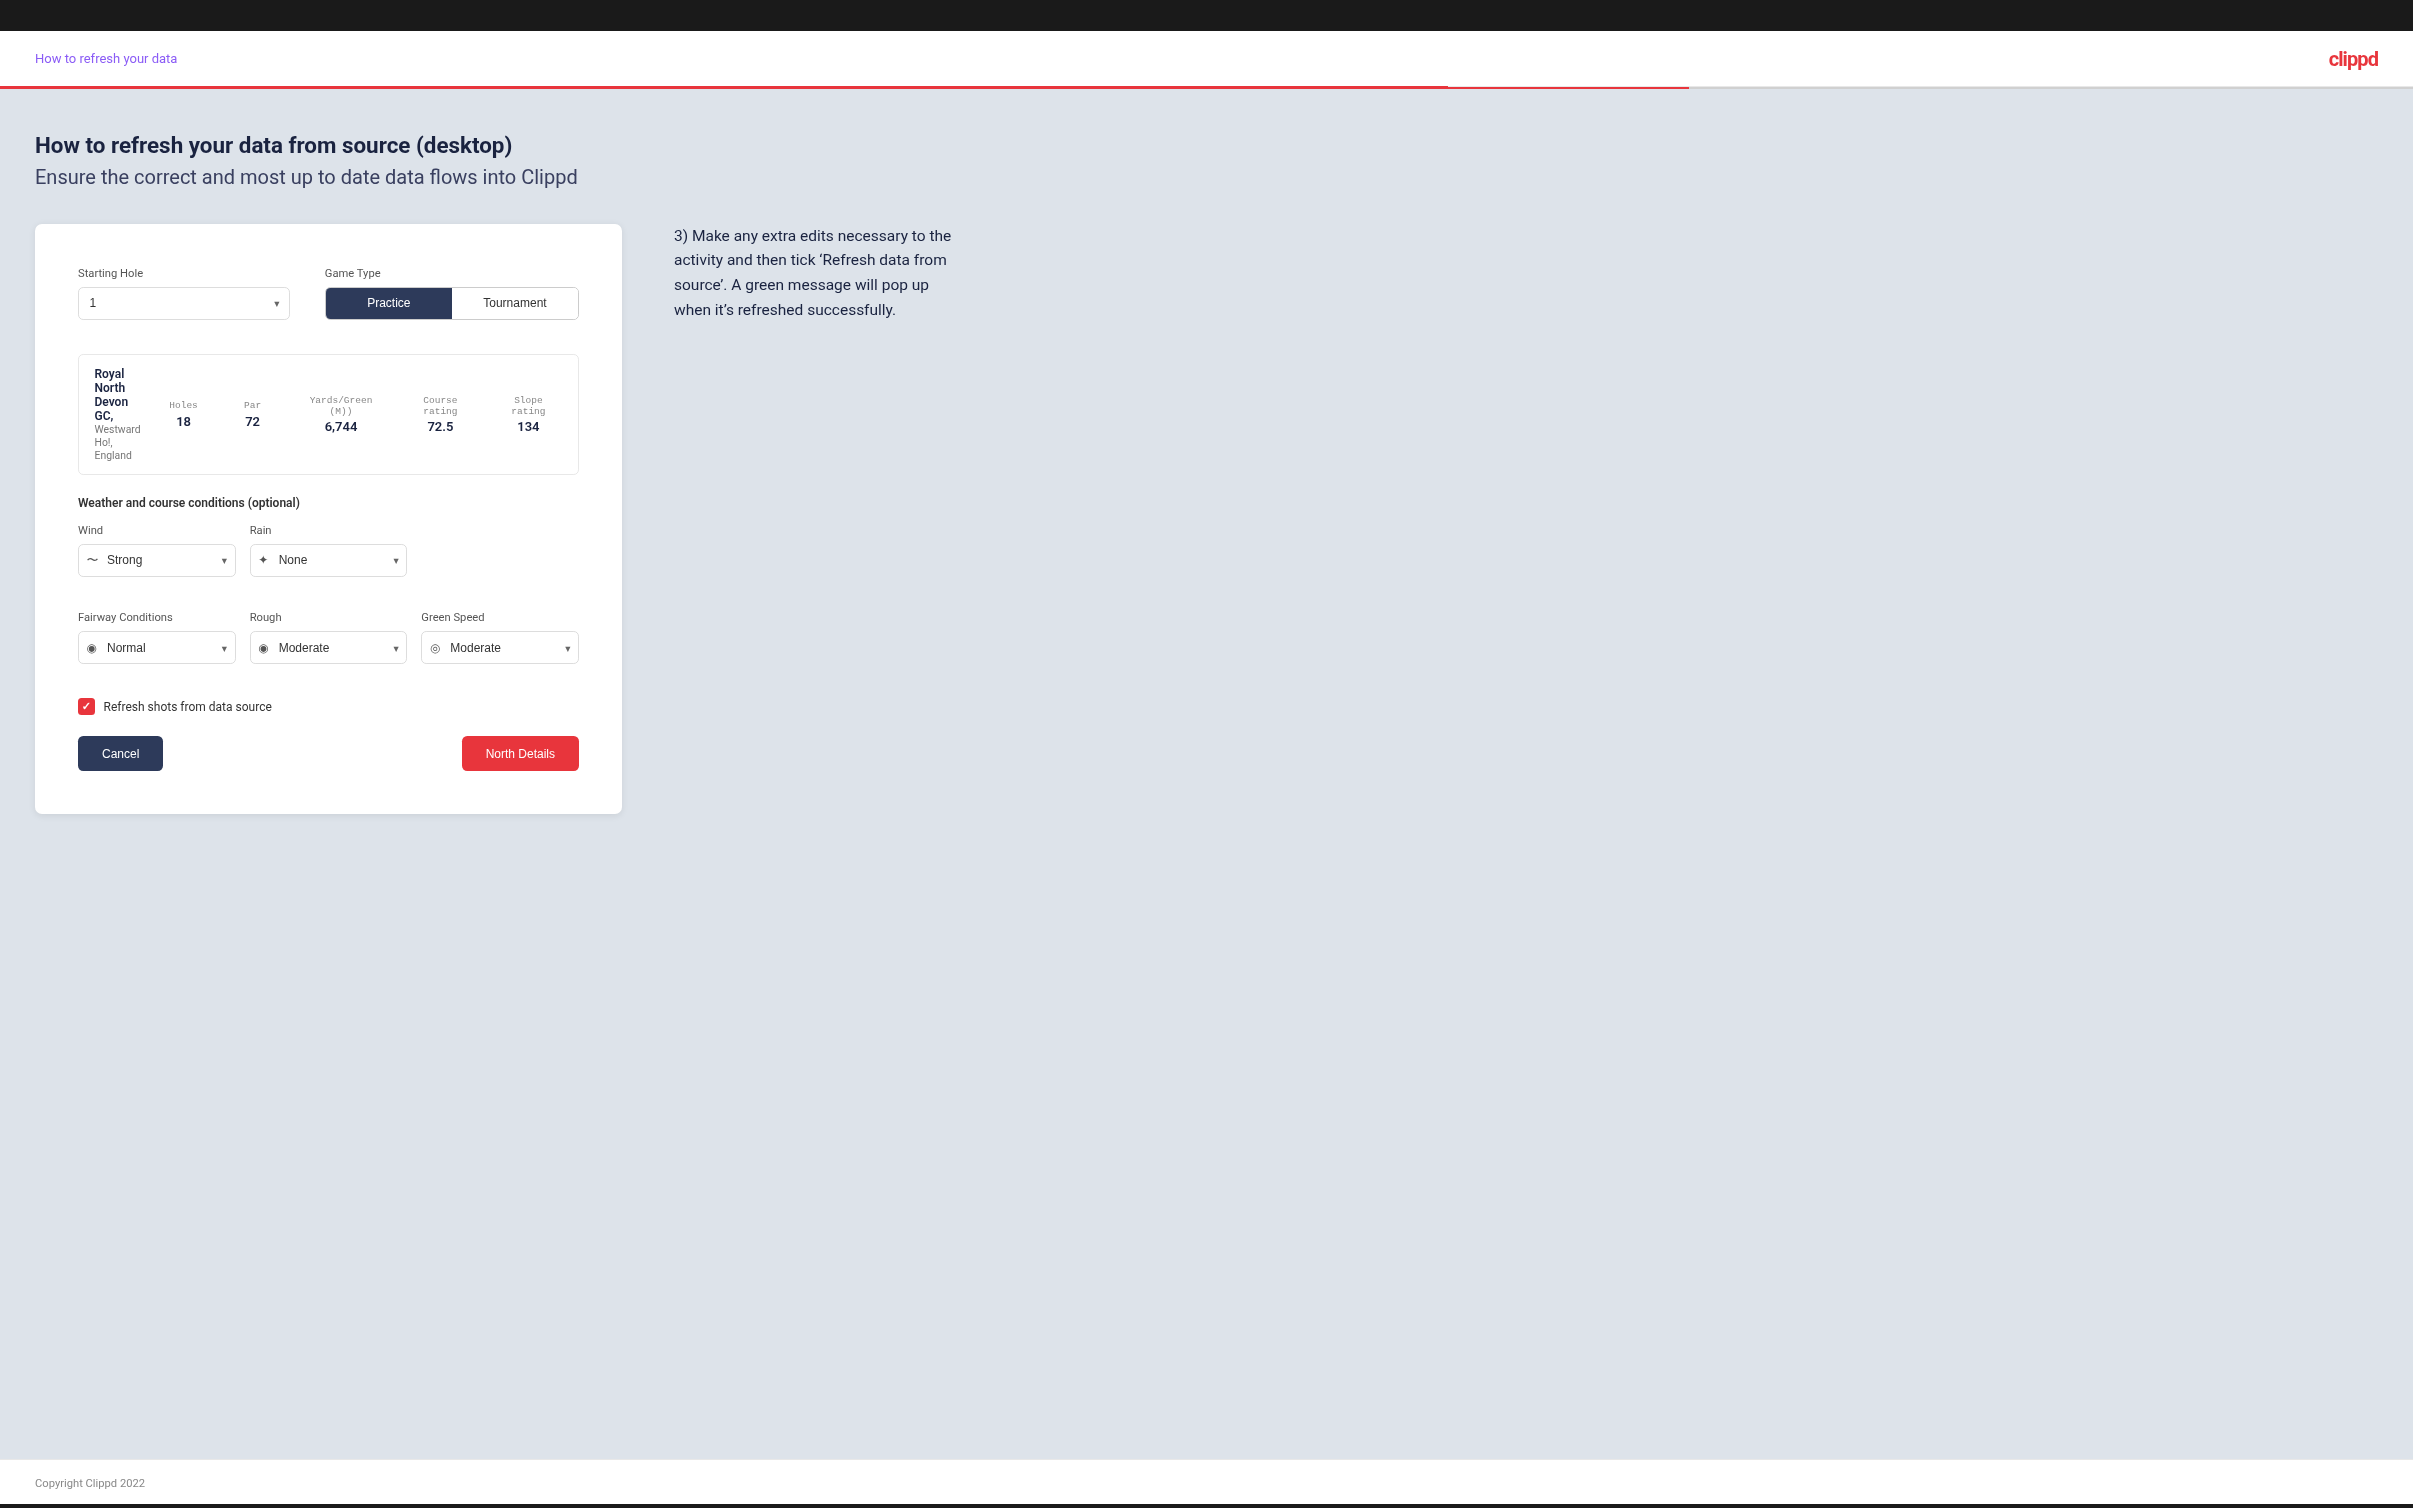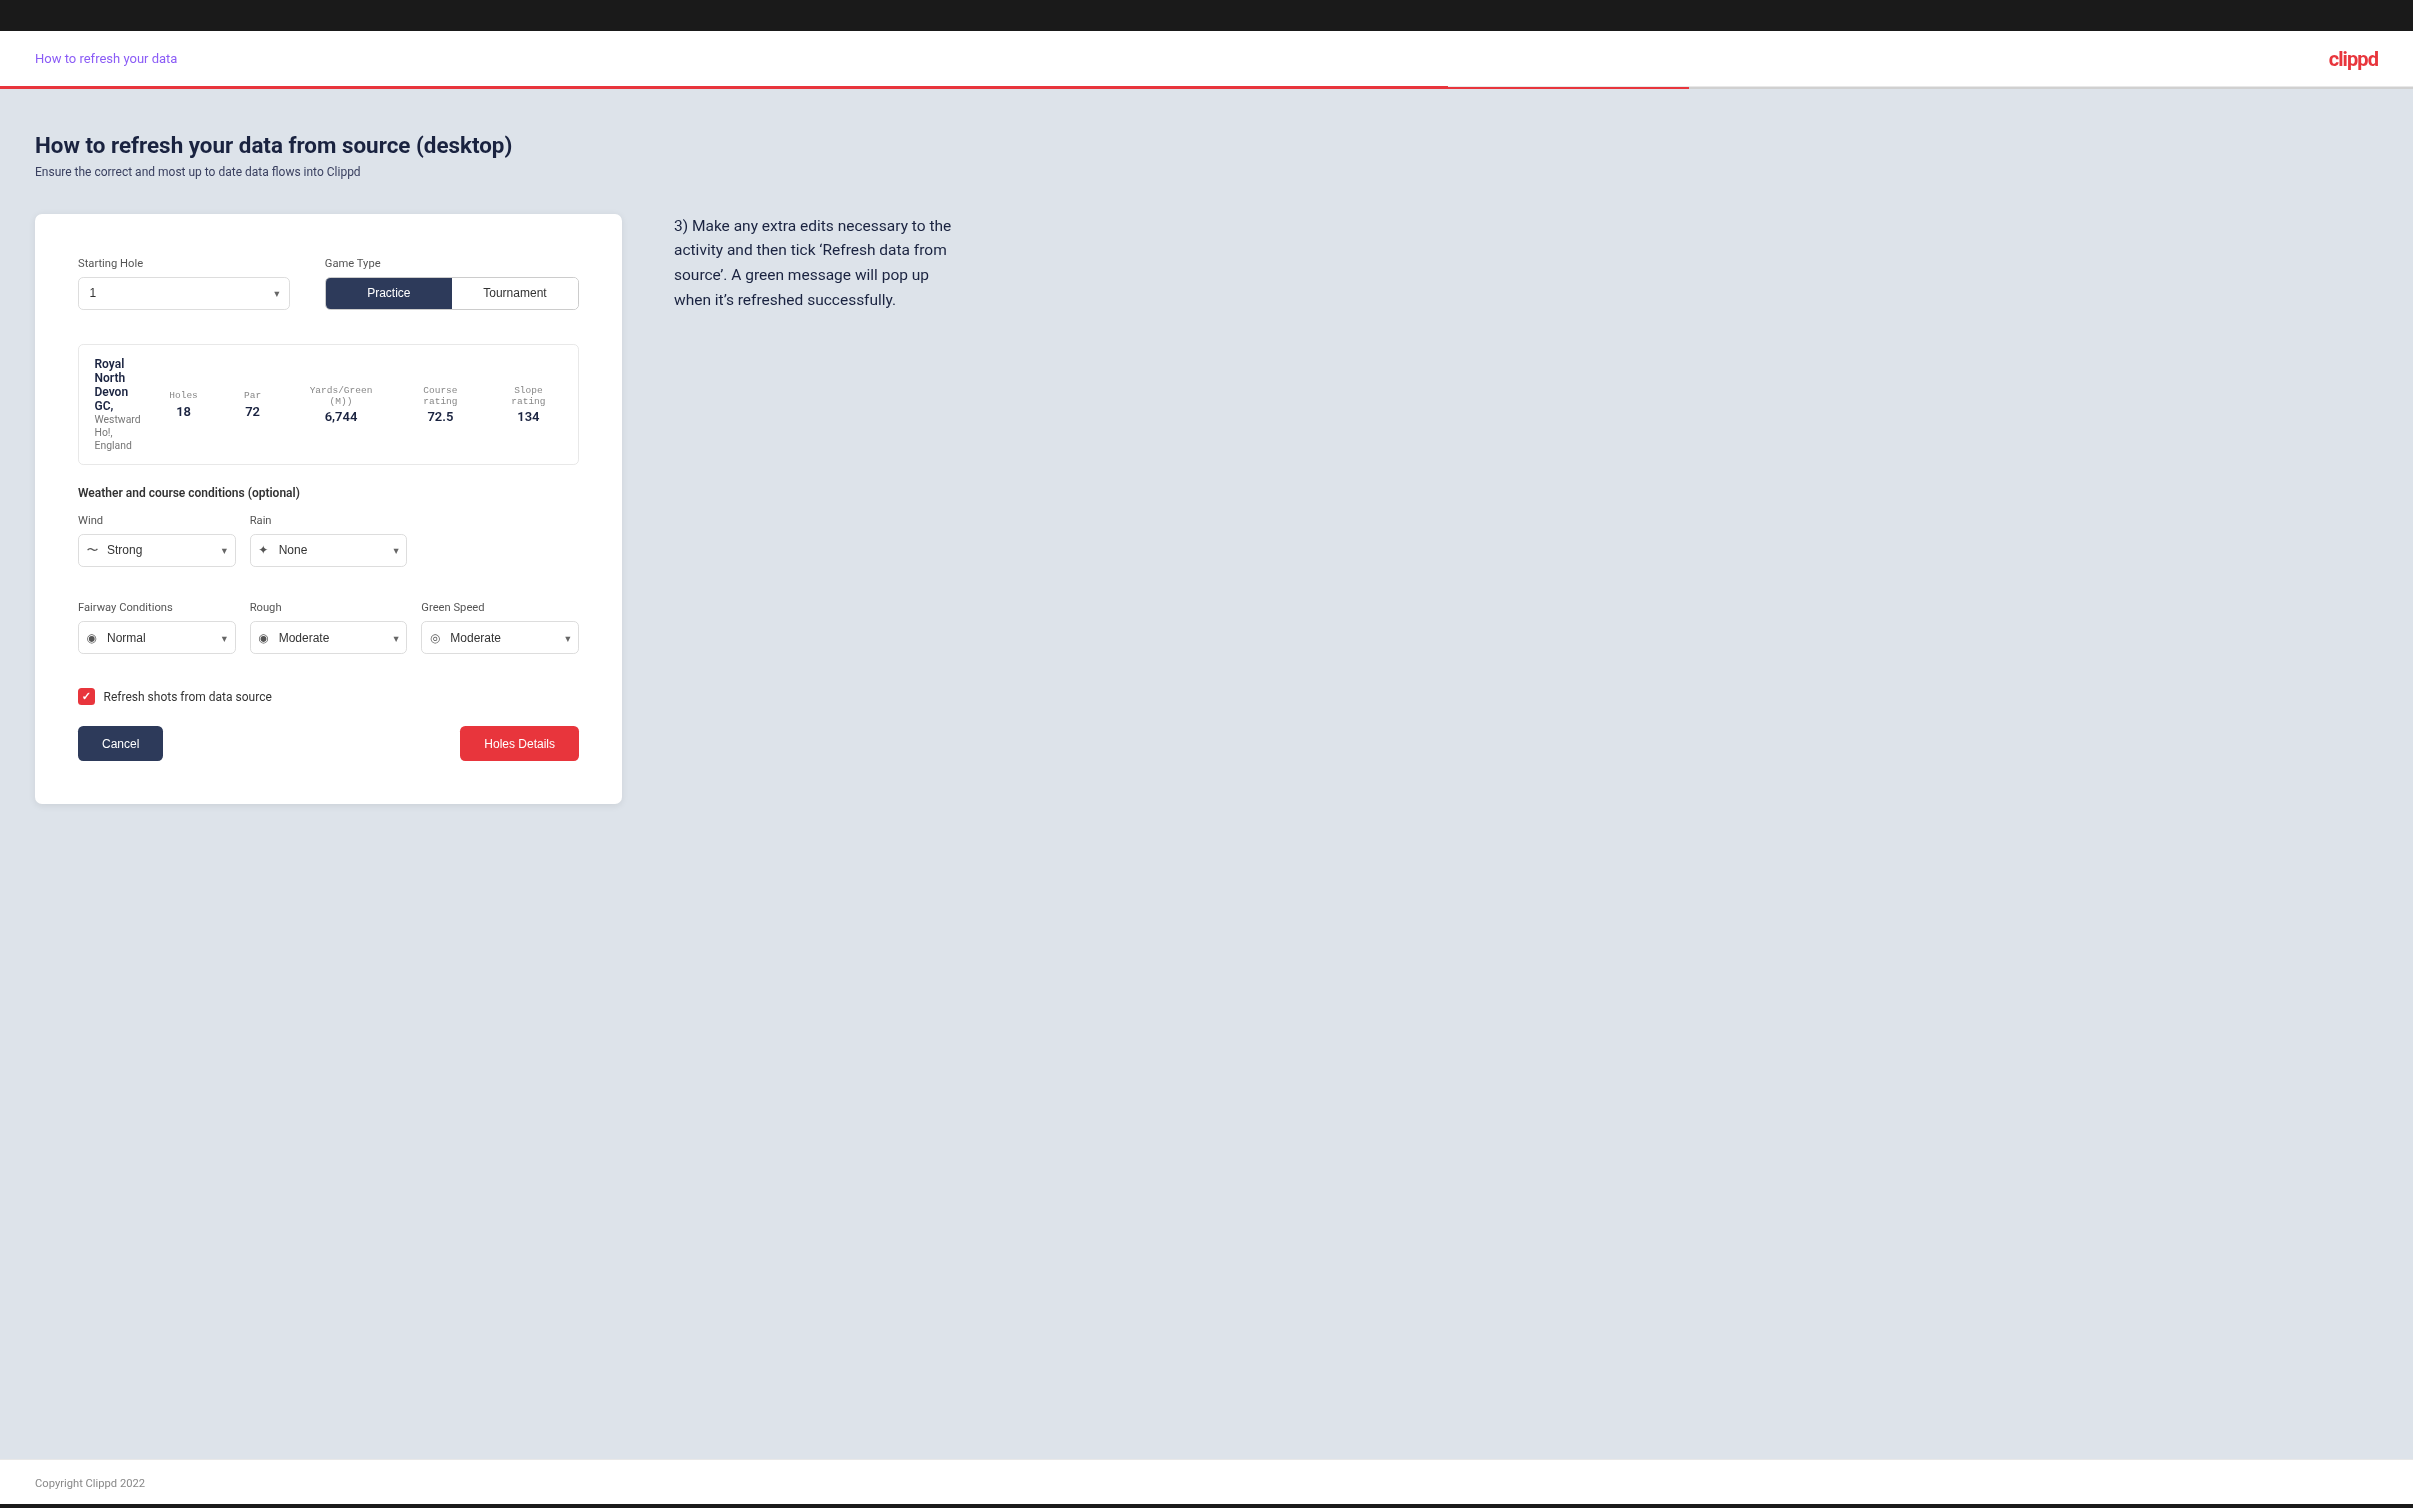--- a/index.html
+++ b/index.html
@@ -54,21 +54,21 @@
     }
 
     .page-heading {
       font-size: 22.4px;
       font-weight: 700;
       color: #1a2340;
       margin-bottom: 7px;
     }
 
     .page-subheading {
-      font-size: 12px;
+      font-size: 20px;
       font-weight: 400;
       color: #3a4060;
       margin-bottom: 35px;
     }
 
     .content-row {
       display: flex;
       gap: 52px;
       align-items: flex-start;
     }
@@ -459,21 +459,21 @@
 
       <div class="checkbox-row">
         <div class="checkbox-custom">
           <span class="checkbox-check">✓</span>
         </div>
         <span class="checkbox-label">Refresh shots from data source</span>
       </div>
 
       <div class="button-row">
         <button class="btn-cancel">Cancel</button>
-        <button class="btn-save">Holes Details</button>
+        <button class="btn-save">North Details</button>
       </div>
 
     </div>
 
     <div class="instruction-text">
       <p>3) Make any extra edits necessary to the activity and then tick ‘Refresh data from source’. A green message will pop up when it’s refreshed successfully.</p>
     </div>
 
   </div>
 </div>

